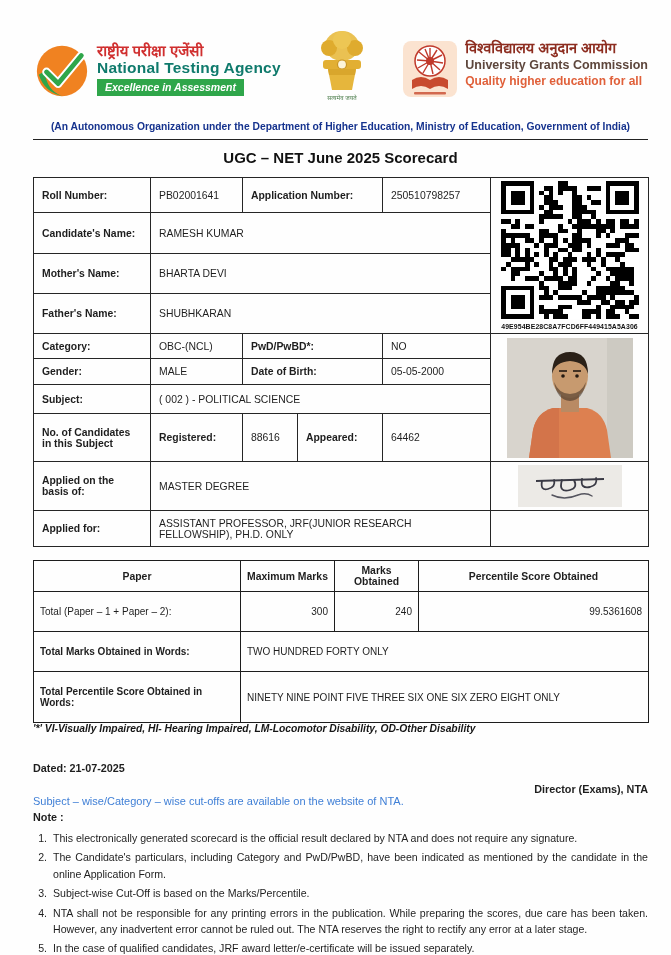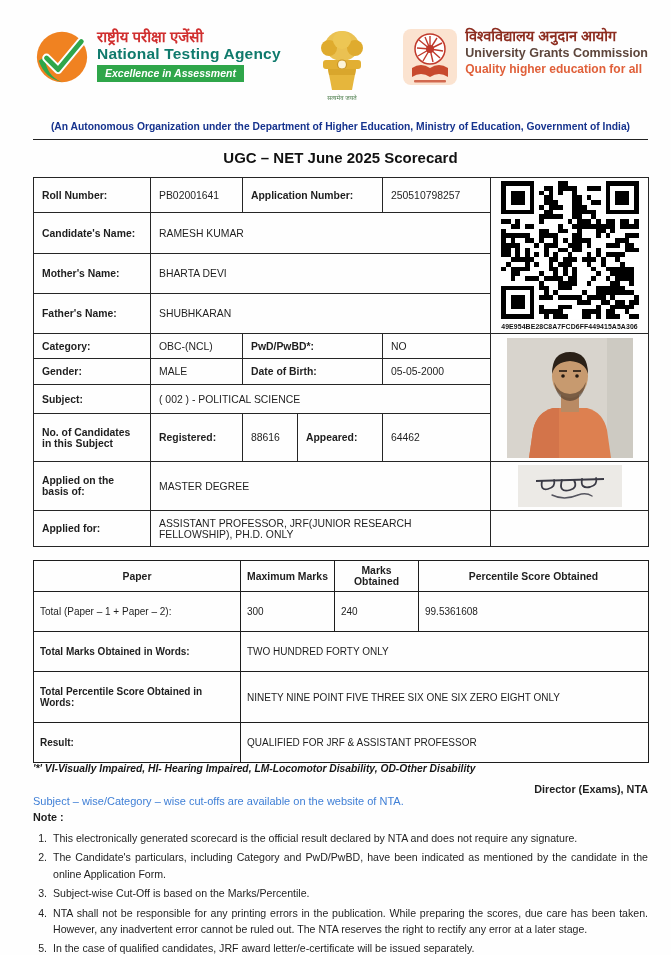--- a/index.html
+++ b/index.html
@@ -1,21 +1,21 @@
 <!DOCTYPE html>
 <html><head>
 <meta charset="utf-8">
 <style>
   * { box-sizing: border-box; margin: 0; padding: 0; }
   html,body { background:#ffffff; }
   body { font-family: "Liberation Sans", sans-serif; color:#1e1e1e; }
   .page { width:671px; height:955px; background:#fefefe; position:relative; overflow:hidden; padding:28px 23px 0 33px; }
 
   
-  .hdr { display:flex; justify-content:space-between; align-items:flex-start; }
+  .hdr { display:flex; justify-content:space-between; align-items:center; }
   .nta-block { display:flex; align-items:flex-start; gap:6px; }
   .nta-text { display:flex; flex-direction:column; }
   .nta-hindi { color:#d02f2f; font-weight:bold; font-size:15px; line-height:1.15; }
   .nta-eng { color:#0f7a6c; font-size:15.5px; font-weight:bold; line-height:1.1; letter-spacing:0.2px;}
   .nta-banner { margin-top:3px; background:#2fa64a; color:#fff; font-style:italic; font-weight:bold; font-size:10.5px; padding:2px 8px 3px 8px; display:inline-block; width:max-content; }
   .ugc-block { display:flex; align-items:flex-start; gap:7px; }
   .ugc-text { display:flex; flex-direction:column; }
   .ugc-hindi { color:#8d2d20; font-weight:bold; font-size:14.5px; line-height:1.2; }
   .ugc-eng { color:#5d463c; font-weight:bold; font-size:12.5px; line-height:1.3; }
   .ugc-tag { color:#e0603a; font-size:12px; font-weight:bold; line-height:1.3; }
@@ -33,21 +33,21 @@
   table.cand td.lbl { font-weight:bold; }
   .media-cell { padding:3px !important; text-align:center; vertical-align:middle !important; }
   .qr-wrap { display:flex; flex-direction:column; align-items:center; gap:2px; }
   .qr-hash { font-size:6.9px; font-weight:bold; letter-spacing:0.1px; color:#111; }
   .photo-svg, .sign-svg { display:block; margin:0 auto; }
 
   
   table.score { border-collapse:collapse; width:615px; margin-top:13px; table-layout:fixed; }
   table.score td, table.score th { border:1.4px solid #1d1d1d; font-size:10px; padding:14px 6px; }
   table.score th { font-weight:bold; text-align:center; padding:4px 6px; font-size:10.4px; }
-  table.score td.c { text-align:left; }
+  table.score td.c { text-align:right; }
   table.score td.b { font-weight:bold; }
   .footnote { font-size:10.3px; font-weight:bold; font-style:italic; color:#151515; }
 
   
   .dated { font-weight:bold; font-size:10.8px; margin-top:28px; }
   .director { font-weight:bold; font-size:10.8px; text-align:right; margin-top:9px; }
 
   
   .cutoff { color:#3f7fd6; font-size:11px; margin-top:0; }
   .note-label { font-weight:bold; font-size:10.8px; margin-top:4px; }
@@ -573,29 +573,26 @@
       <td class="c">99.5361608</td>
     </tr>
     <tr>
       <td class="b">Total Marks Obtained in Words:</td>
       <td colspan="3">TWO HUNDRED FORTY ONLY</td>
     </tr>
     <tr>
       <td class="b">Total Percentile Score Obtained in Words:</td>
       <td colspan="3">NINETY NINE POINT FIVE THREE SIX ONE SIX ZERO EIGHT ONLY</td>
     </tr>
-    <tr>
-      <td class="b">Result:</td>
-      <td colspan="3">QUALIFIED FOR JRF &amp; ASSISTANT PROFESSOR</td>
-    </tr>
   </tbody>
     </table>
 
   <div class="footnote">'*' VI-Visually Impaired, HI- Hearing Impaired, LM-Locomotor Disability, OD-Other Disability</div>
 
+  <div class="dated">Dated: 21-07-2025</div>
   <div class="director">Director (Exams), NTA</div>
 
   <div class="cutoff">Subject – wise/Category – wise cut-offs are available on the website of NTA.</div>
   <div class="note-label">Note :</div>
   <ol class="notes">
     <li>This electronically generated scorecard is the official result declared by NTA and does not require any signature.</li>
     <li>The Candidate's particulars, including Category and PwD/PwBD, have been indicated as mentioned by the candidate in the online Application Form.</li>
     <li>Subject-wise Cut-Off is based on the Marks/Percentile.</li>
     <li>NTA shall not be responsible for any printing errors in the publication. While preparing the scores, due care has been taken. However, any inadvertent error cannot be ruled out. The NTA reserves the right to rectify any error at a later stage.</li>
     <li>In the case of qualified candidates, JRF award letter/e-certificate will be issued separately.</li>

